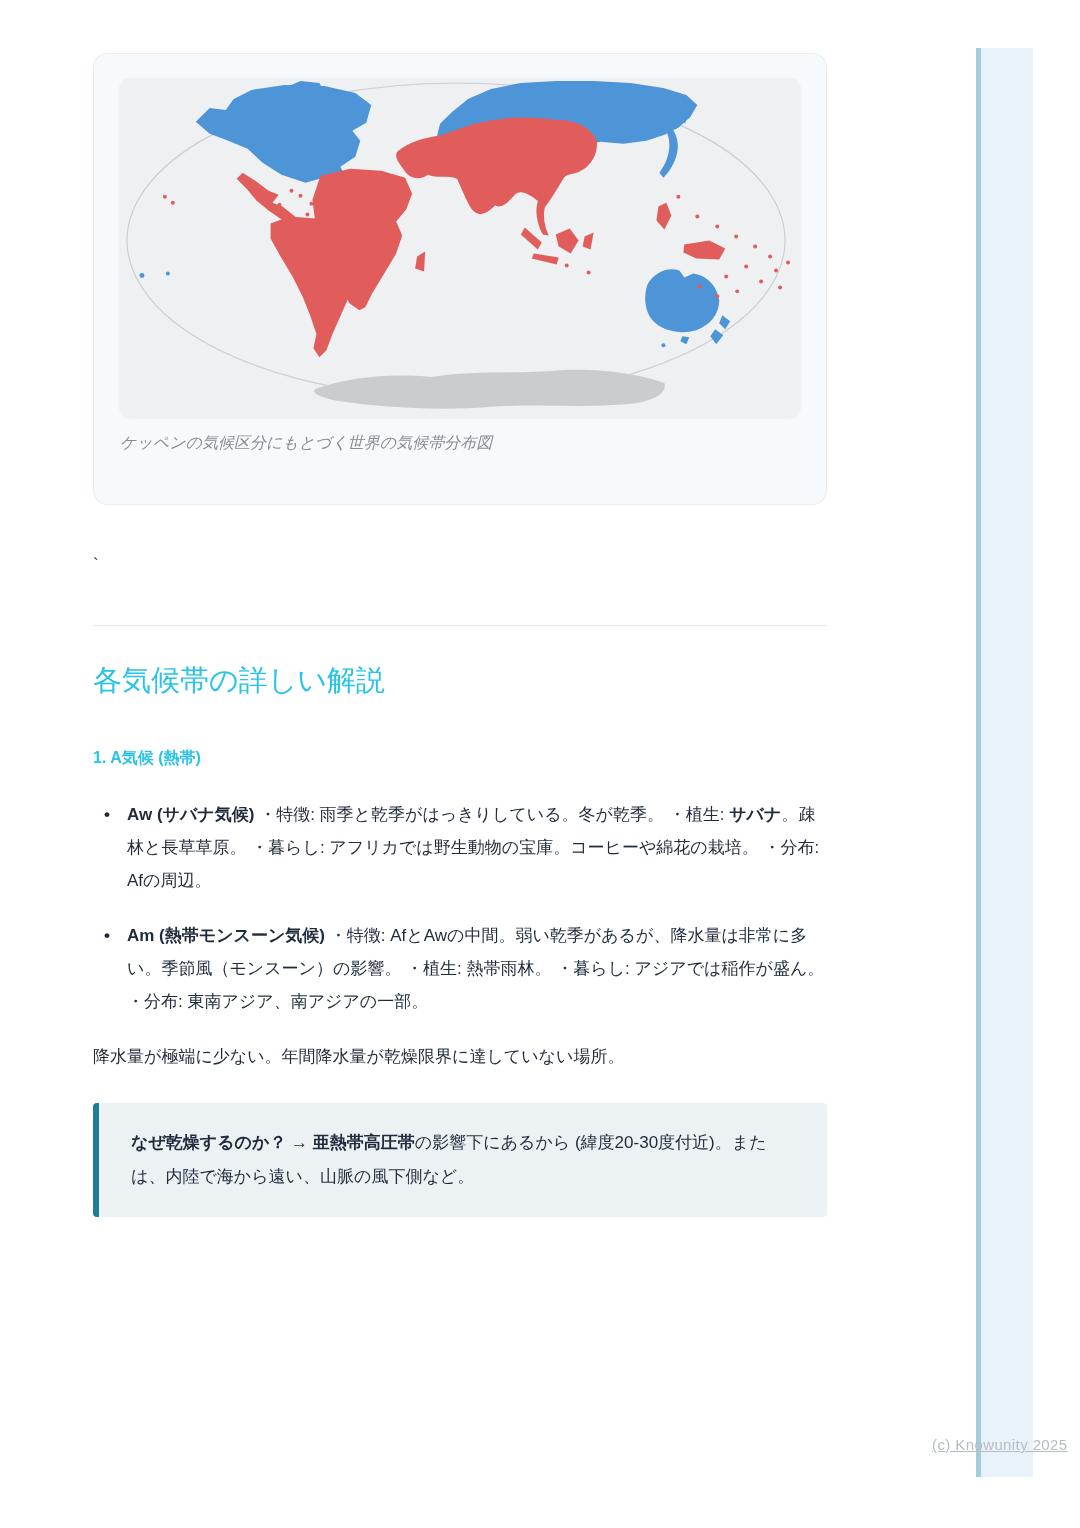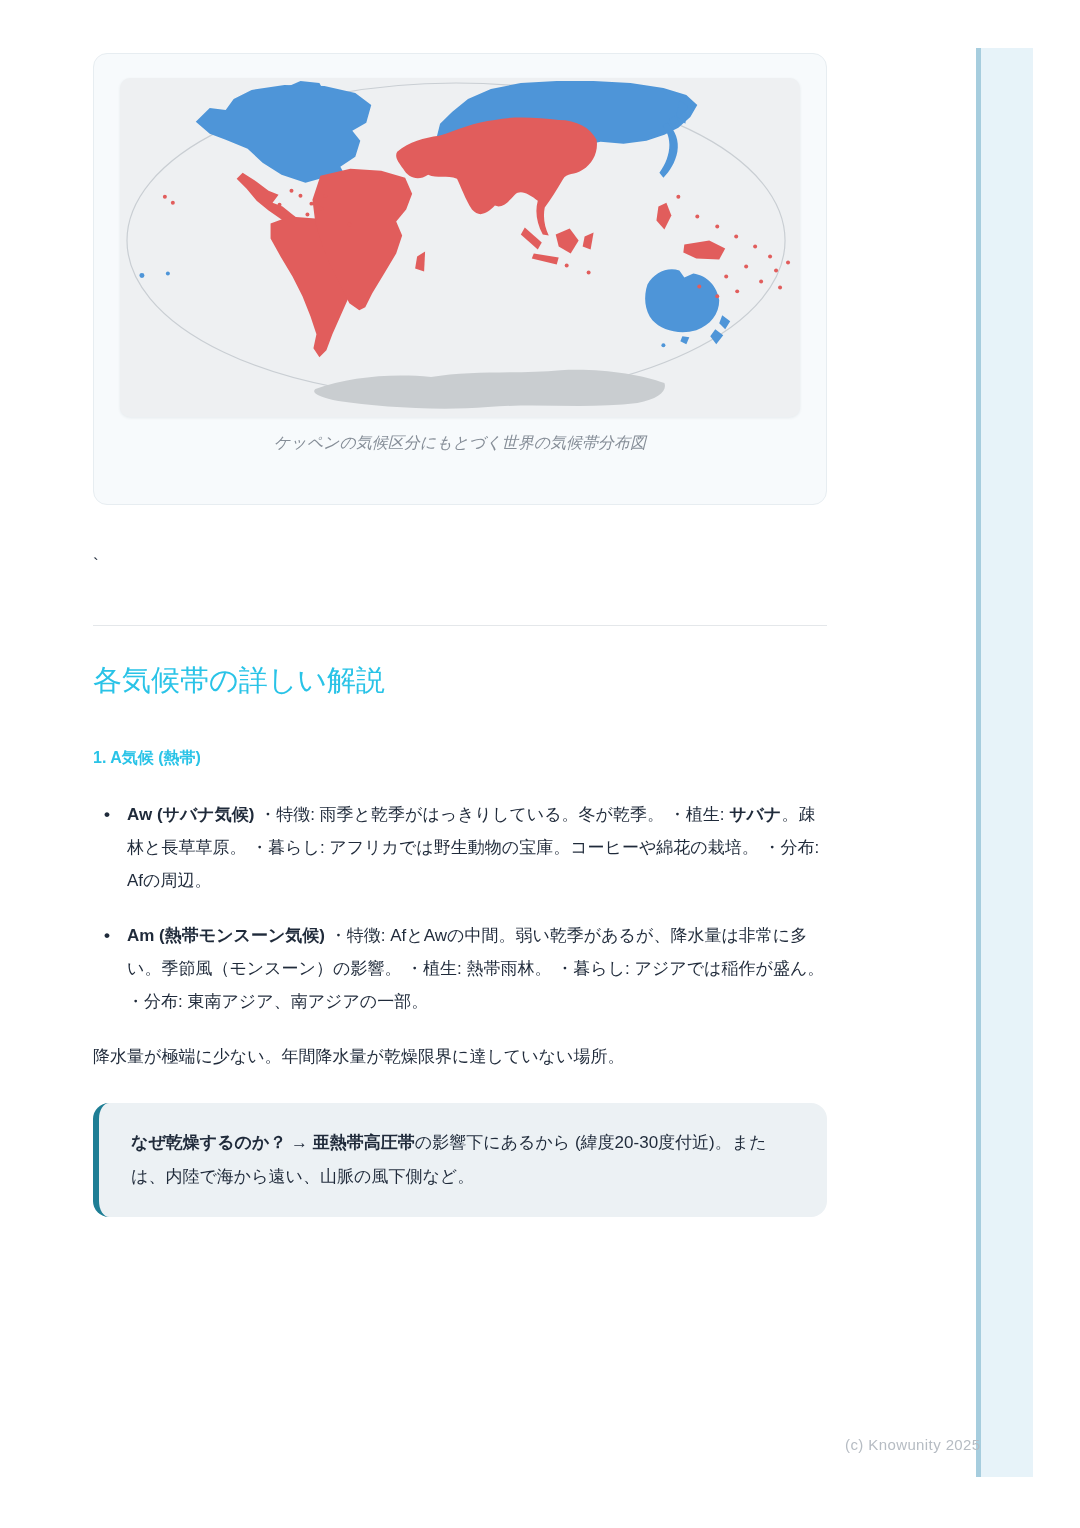--- a/index.html
+++ b/index.html
@@ -14,37 +14,37 @@
     width:1080px;height:1528px;position:relative;overflow:hidden;
     font-family:"Liberation Sans","DejaVu Sans",sans-serif;
     color:var(--text);
   }
   .side-strip{
     position:absolute;left:976px;top:48px;width:57px;height:1429px;
     background:var(--strip-bg);border-left:5px solid var(--strip-border);
     z-index:1;
   }
   .watermark{
-    position:absolute;left:845px;top:1436px;font-size:15px;letter-spacing:.4px;
-    color:var(--watermark);z-index:2;white-space:nowrap;
+    position:absolute;left:932px;top:1436px;font-size:15px;letter-spacing:.4px;
+    color:var(--watermark);z-index:2;white-space:nowrap;text-decoration:underline;
   }
   .content{position:absolute;left:93px;top:53px;width:734px;z-index:3;}
 
   .figure-card{
     width:734px;height:452px;background:var(--card-bg);
     border:1px solid var(--card-border);border-radius:14px;
     padding:24px 26px 0 26px;
   }
   .map-panel{
     background:var(--map-bg);border-radius:10px;overflow:hidden;
     box-shadow:0 1px 3px rgba(30,50,70,.08);
   }
   .map-panel svg{display:block;width:100%;height:auto;}
   .map-caption{
-    margin-top:16px;text-align:center;font-style:italic;
+    margin-top:16px;font-style:italic;
     font-size:16px;color:var(--muted-caption);
   }
 
   .stray{margin-top:50px;font-size:17px;line-height:20px;color:var(--text);}
   hr.divider{border:none;border-top:1px solid var(--divider);margin-top:50px;}
 
   h2.main-heading{
     margin-top:36px;font-size:29px;line-height:37px;font-weight:400;color:var(--accent);
   }
   h3.sub-heading{
@@ -59,21 +59,21 @@
     font-size:17px;line-height:33px;
   }
   ul.climate-list li::before{
     content:"•";position:absolute;left:11px;top:0;
     font-size:17px;font-weight:700;color:var(--text);
   }
 
   .callout{
     margin-top:30px;background:var(--callout-bg);
     border-left:6px solid var(--callout-border);
-    border-radius:16px;padding:23px 30px 23px 32px;
+    border-radius:4px;padding:23px 30px 23px 32px;
   }
   .callout p{font-size:17px;line-height:34px;}
 </style>
 </head>
 <body>
 
 <div class="side-strip"></div>
 <div class="watermark">(c) Knowunity 2025</div>
 
 <div class="content">

